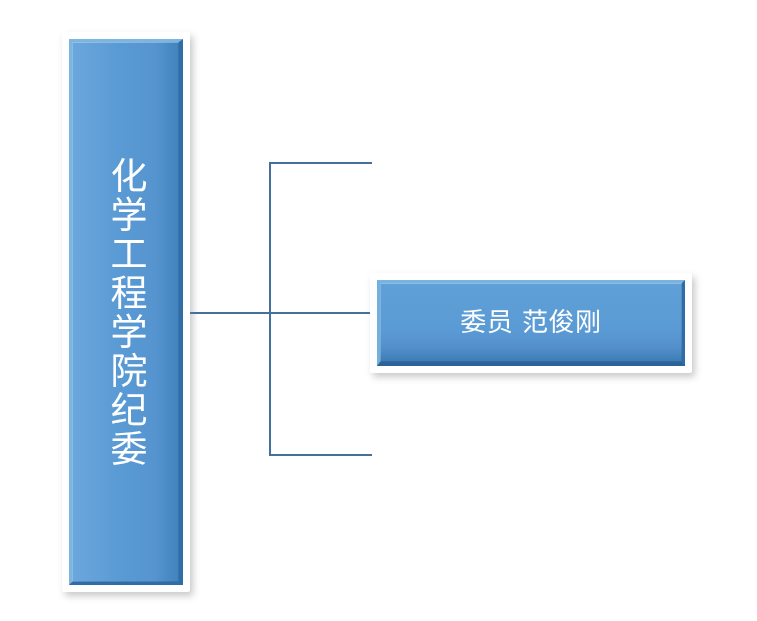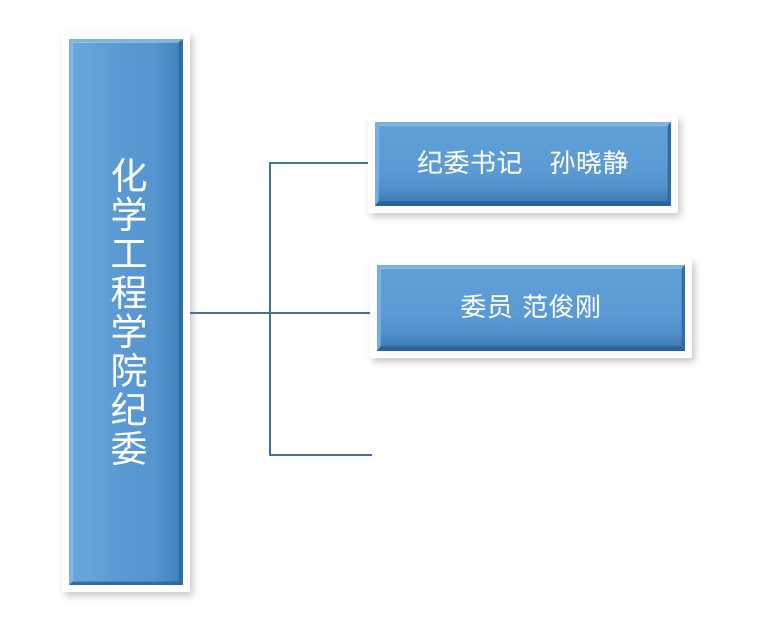--- a/index.html
+++ b/index.html
@@ -98,21 +98,21 @@
     font-size: 37px;
     line-height: 1.33;
     letter-spacing: 2px;
     writing-mode: vertical-rl;
     text-orientation: upright;
     white-space: normal;
   }
 
   
   #node-child-0 { left: 368px; top: 115px; width: 310px; height: 98px; }
-  #node-child-1 { left: 370px; top: 258px; width: 322px; height: 100px; }
+  #node-child-1 { left: 370px; top: 273px; width: 322px; height: 100px; }
   #node-child-2 { left: 368px; top: 412px; width: 310px; height: 98px; }
 
   #node-child-0 .node-label,
   #node-child-1 .node-label,
   #node-child-2 .node-label { font-size: 26px; }
 </style>
 </head>
 <body>
 
 <div id="chart-canvas">
@@ -126,25 +126,20 @@
       <line x1="269" y1="455" x2="372" y2="455"></line>
     </g>
   </svg>
 
   <div class="node" id="node-root">
     <div class="node-face">
       <span class="node-label">化学工程学院纪委</span>
     </div>
   </div>
 
-  <div class="node" id="node-child-0">
-    <div class="node-face">
-      <span class="node-label">纪委书记　孙晓静</span>
-    </div>
-  </div>
 
   <div class="node" id="node-child-1">
     <div class="node-face">
       <span class="node-label">委员 范俊刚</span>
     </div>
   </div>
 
 
 </div>
 

